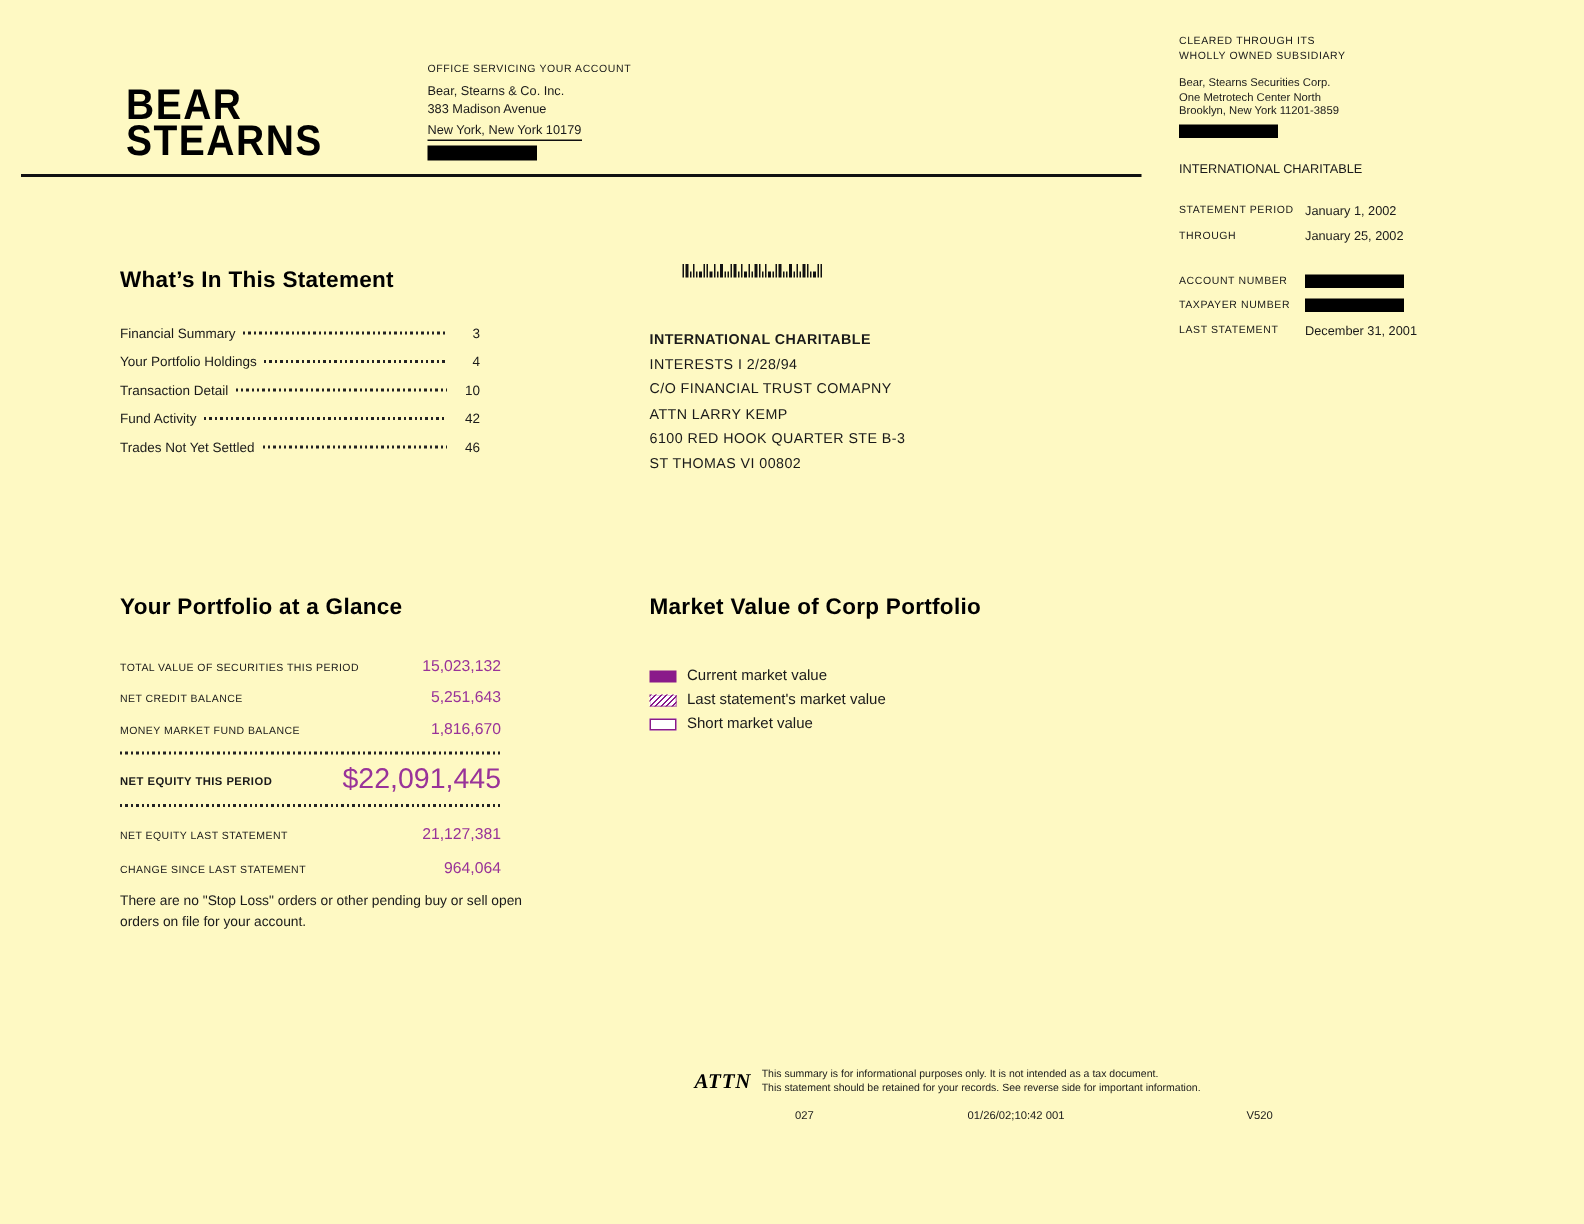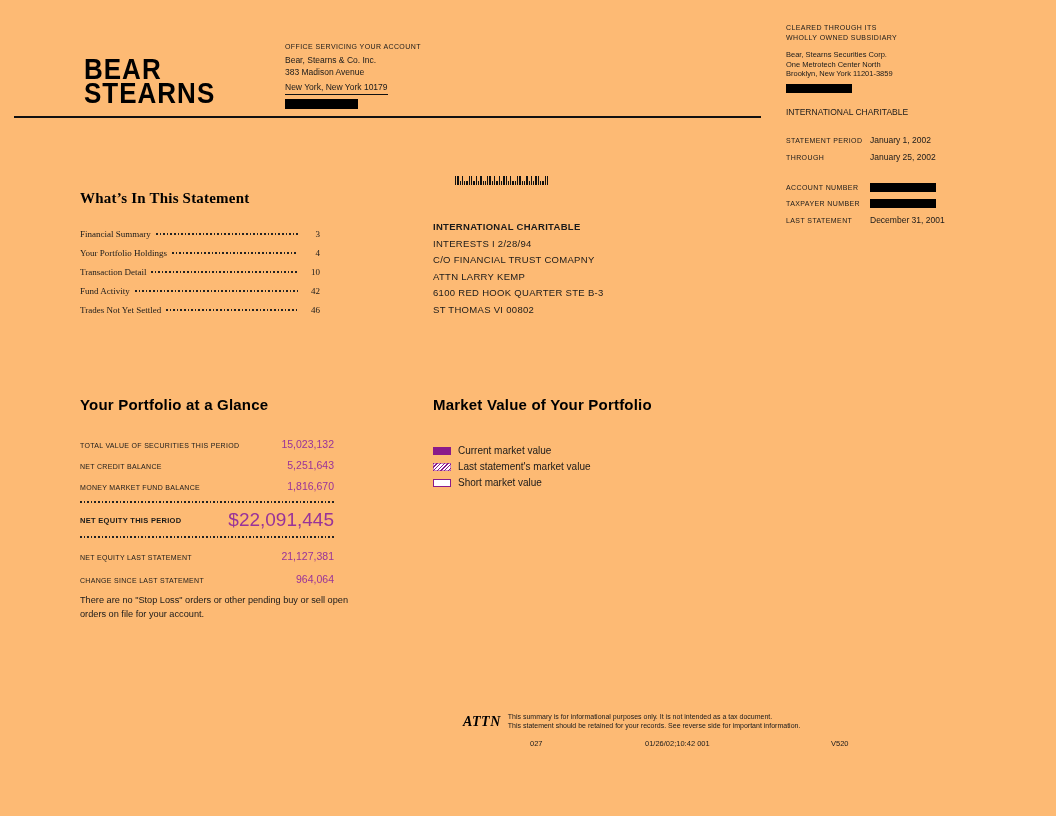--- a/index.html
+++ b/index.html
@@ -1,18 +1,18 @@
 <!DOCTYPE html>
 <html style="--accent: #993399; --bar: #8a1a8a; --ink: #1a1a1a;"><head>
 <meta charset="utf-8">
 <style>
   * { margin:0; padding:0; box-sizing:border-box; }
   html,body { background:#ffffff; }
   body { font-family:"Liberation Sans", sans-serif; color:#1a1a1a; }
-  .page { position:relative; width:1056px; height:816px; background:#fdba74; overflow:hidden; }
+  .page { position:relative; width:1056px; height:816px; background:#fef9c3; overflow:hidden; }
   .abs { position:absolute; }
 
   
   .t7  { font-size:7px;  letter-spacing:0.4px; line-height:10px; }
   .t75 { font-size:7.5px; line-height:9.5px; }
   .t85 { font-size:8.5px; line-height:12.5px; }
   .heading { font-size:15px; font-weight:bold; color:#000; letter-spacing:0.2px; }
 
   
   .logo { font-weight:bold; font-size:26px; line-height:22px; letter-spacing:1px; color:#000; transform:scaleY(1.1); transform-origin:top left; }
@@ -134,21 +134,21 @@
     <div class="meta-row">
       <span class="meta-label">TAXPAYER NUMBER</span>
       <span class="redact" style="width:66px; height:9px;"></span>
     </div>
     <div class="meta-row">
       <span class="meta-label">LAST STATEMENT</span>
       <span class="meta-value">December 31, 2001</span>
     </div>
   </div>
 
-  <div class="abs toc" style="left:80px; top:190px;font-family:Liberation Serif, serif;">
+  <div class="abs toc" style="left:80px; top:178px;">
     <div class="heading toc-title">What’s In This Statement</div>
     <div class="toc-row">
       <span>Financial Summary</span>
       <span class="toc-leader"></span>
       <span class="toc-page">3</span>
     </div>
     <div class="toc-row">
       <span>Your Portfolio Holdings</span>
       <span class="toc-leader"></span>
       <span class="toc-page">4</span>
@@ -249,21 +249,21 @@
       <span class="pg-value">21,127,381</span>
     </div>
     <div class="pg-row">
       <span class="pg-label">CHANGE SINCE LAST STATEMENT</span>
       <span class="pg-value">964,064</span>
     </div>
   </div>
 
   <div class="abs note" style="left:80px; top:594px;">There are no "Stop Loss" orders or other pending buy or sell open orders on file for your account.</div>
 
-  <div class="abs heading" style="left:433px; top:396px;">Market Value of Your Portfolio</div>
+  <div class="abs heading" style="left:433px; top:396px;">Market Value of Corp Portfolio</div>
 
   <div class="abs" style="left:344px; top:427px;">
 
 
 
     <div style="margin-top:18px; margin-left:89px;">
       <div class="legend-row">
         <span class="swatch fill-solid"></span>
         <span class="legend-label">Current market value</span>
       </div>

